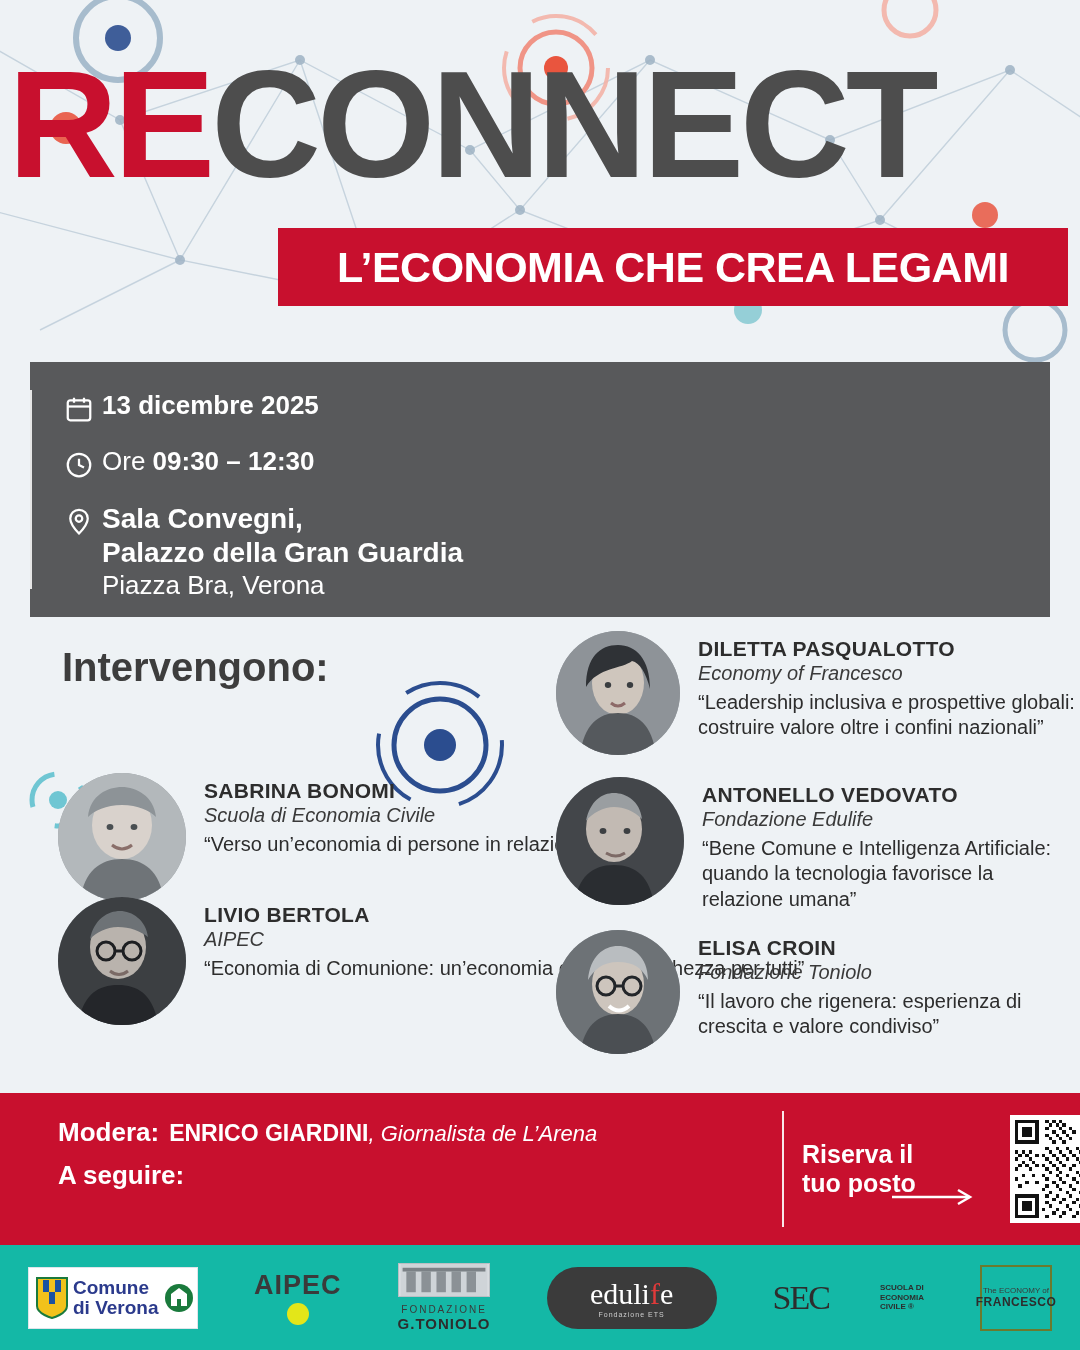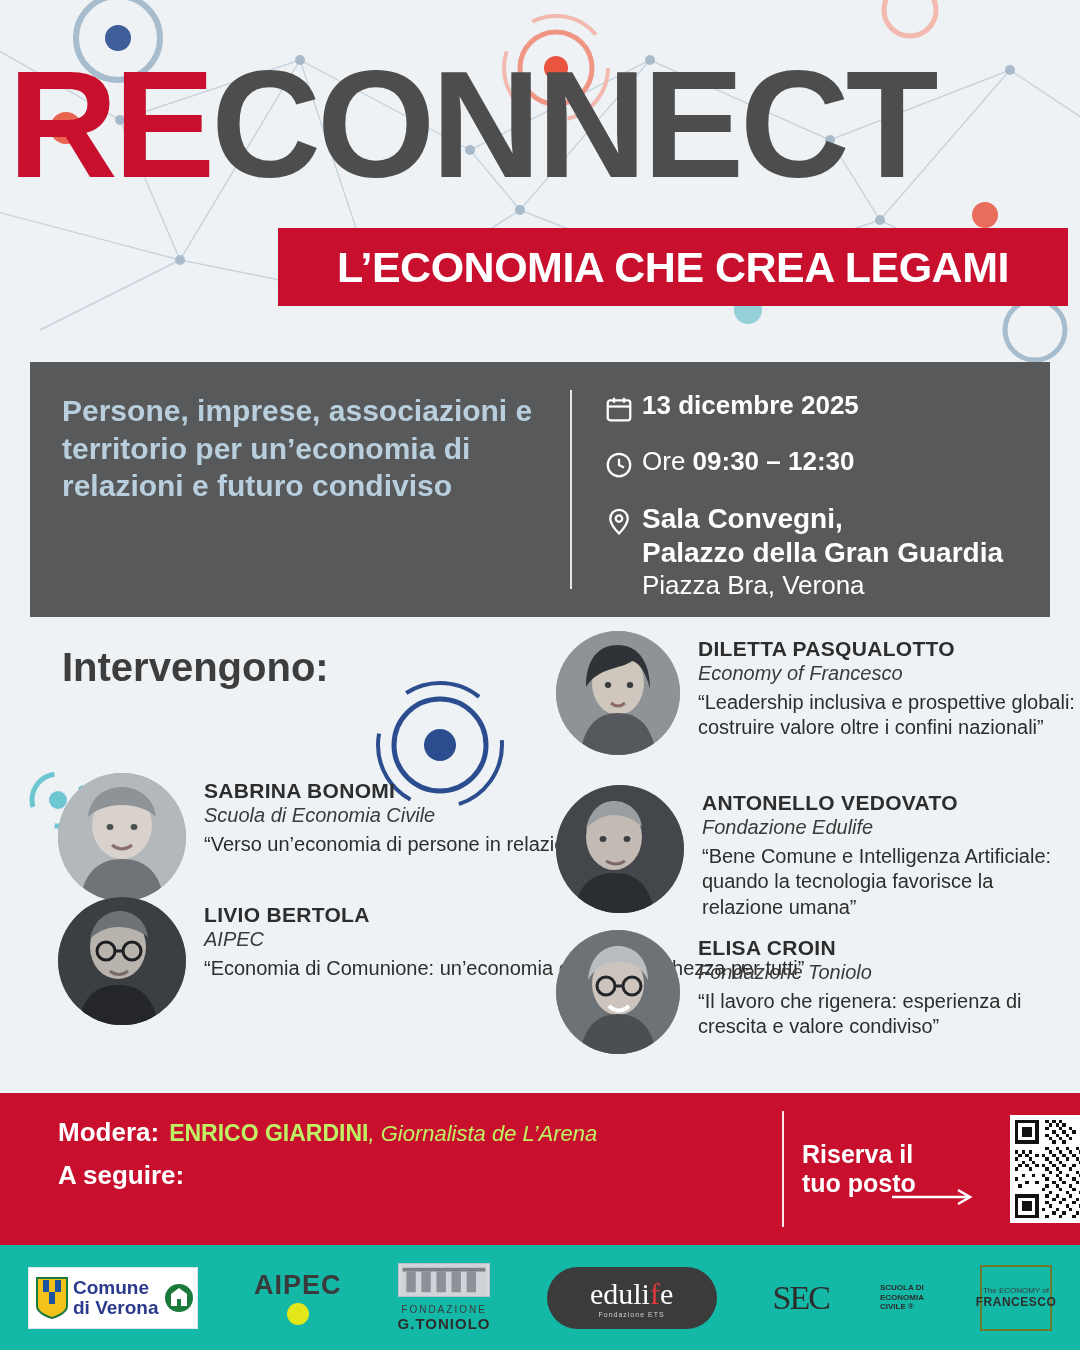--- a/index.html
+++ b/index.html
@@ -75,32 +75,32 @@
   .sp .photo svg { display: block; }
   .sp .info { padding-left: 18px; padding-top: 6px; }
   .sp .name { font-size: 21px; font-weight: bold; color: #2d2d2d; letter-spacing: .3px; }
   .sp .org { font-size: 20px; font-style: italic; color: #3a3a3a; margin-top: 1px; }
   .sp .quote { font-size: 20px; color: #2d2d2d; line-height: 1.27; margin-top: 5px; }
 
   
   #sp-bonomi   { top: 148px; left: 58px; }
   #sp-bertola  { top: 272px; left: 58px; }
   #sp-diletta  { top: 6px;   left: 556px; }
-  #sp-vedovato { top: 152px; left: 556px; margin-top: 8px; }
+  #sp-vedovato { top: 152px; left: 556px; }
   #sp-croin    { top: 305px; left: 556px; }
 
   
   .red-band {
     position: absolute; top: 1093px; left: 0; width: 1080px; height: 152px;
     background: #c8102e; z-index: 3; display: flex;
   }
   .rb-left { width: 780px; padding: 24px 0 0 58px; }
   .rb-row { display: flex; align-items: baseline; margin-bottom: 12px; }
   .rb-label { color: #ffffff; font-size: 26px; font-weight: bold; flex: 0 0 auto; }
-  .rb-value { color: #bef264; font-size: 22px; padding-left: 10px; line-height: 1.25; }
+  .rb-value { color: #ffffff; font-size: 22px; padding-left: 10px; line-height: 1.25; }
   .rb-value .bold { font-weight: bold; font-size: 23px; }
   .rb-value .ital { font-style: italic; }
   .rb-divider { position: absolute; top: 18px; left: 782px; width: 2px; height: 116px; background: #ffffff; opacity: .9; }
   .rb-right { flex: 1; display: flex; align-items: center; padding-left: 22px; position: relative; }
   .reserve-txt { color: #ffffff; font-size: 25px; font-weight: bold; line-height: 1.15; }
   .arrow { position: absolute; left: 112px; top: 94px; }
   .qr { position: absolute; left: 230px; top: 22px; width: 108px; height: 108px; background: #fff; padding: 5px; }
 
   
   .logos {
@@ -182,23 +182,20 @@
   <div class="title-block">
     <div class="title-main">
       <span class="title-re">RE</span><span class="title-connect">CONNECT</span>
     </div>
     <div class="subtitle-bar">
       <span>L’ECONOMIA CHE CREA LEGAMI</span>
     </div>
   </div>
 
   <div class="info-band">
-    <div class="info-left">
-      <p>Persone, imprese, associazioni e territorio per un’economia di relazioni e futuro condiviso</p>
-    </div>
     <div class="info-divider"></div>
     <div class="info-right">
 
       <div class="info-row">
         <span class="ico">
           <svg width="30" height="30" viewBox="0 0 24 24" fill="none" stroke="#ffffff" stroke-width="1.8">
             <rect x="3" y="5" width="18" height="16" rx="2"></rect>
             <line x1="3" y1="10" x2="21" y2="10"></line>
             <line x1="8" y1="3" x2="8" y2="7"></line>
             <line x1="16" y1="3" x2="16" y2="7"></line>

